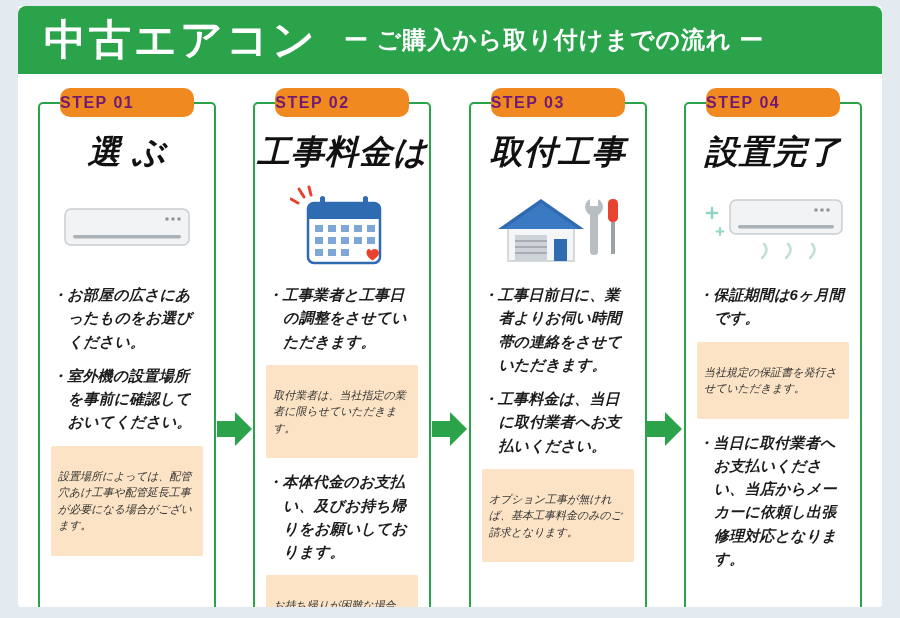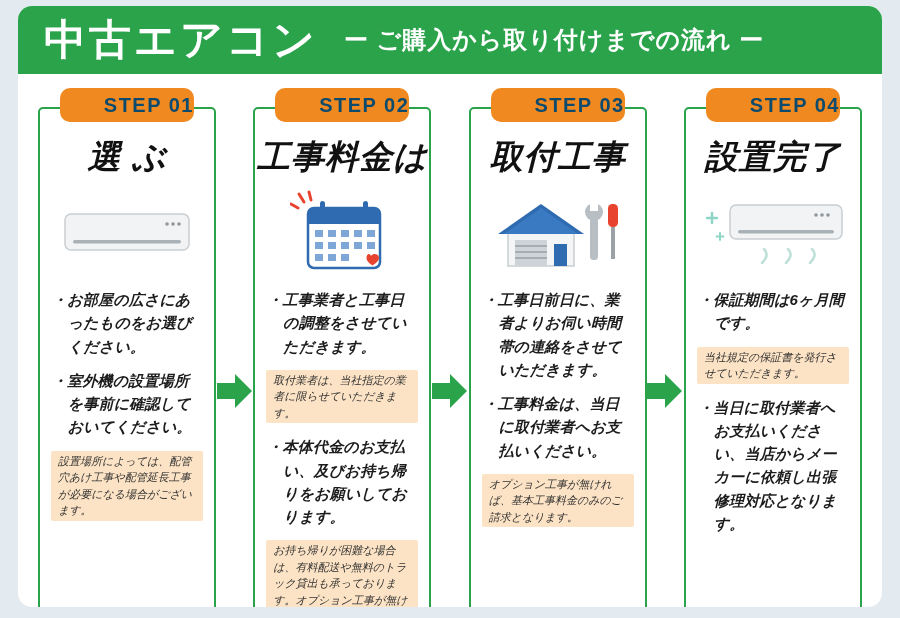--- a/index.html
+++ b/index.html
@@ -1,35 +1,35 @@
 <!DOCTYPE html>
 <html><head>
 <meta charset="utf-8">
 <style>
   * { margin:0; padding:0; box-sizing:border-box; }
   html,body { background:#dfe6ec; }
   body { font-family:"Liberation Sans","DejaVu Sans",sans-serif; }
   .page { position:relative; width:900px; height:618px; background:#e3eaf0; overflow:hidden; margin:0 auto; }
-  .card { position:absolute; left:18px; top:6px; width:864px; height:601px; background:#ffffff; border-radius:14px; display:flex; flex-direction:column; overflow:hidden; }
+  .card { position:absolute; left:18px; top:6px; width:864px; height:601px; background:#ffffff; border-radius:3px; display:flex; flex-direction:column; overflow:hidden; }
 
   
   .header { background:#2aa34b; height:68px; flex:0 0 68px; display:flex; align-items:center; padding:0 26px; gap:26px; color:#fff; border-radius:8px 8px 0 0; }
   .header .title { font-size:42px; font-weight:bold; letter-spacing:3px; white-space:nowrap; }
   .header .subtitle { font-size:24px; font-weight:bold; letter-spacing:1px; white-space:nowrap; }
 
   
   .steps { flex:1 1 auto; display:flex; align-items:stretch; padding:14px 20px 10px; }
   .step-col { width:178px; flex:0 0 178px; display:flex; flex-direction:column; align-items:center; }
-  .badge { background:#f0891f; color:#0c4a6e; font-weight:bold; font-size:20px; letter-spacing:1.5px; width:134px; text-align:right; padding:6px 0 5px; border-radius:10px; position:relative; z-index:2; }
+  .badge { background:#f0891f; color:#701a75; font-weight:bold; font-size:16px; letter-spacing:1.5px; width:134px; text-align:left; padding:6px 0 5px; border-radius:10px; position:relative; z-index:2; }
   .box { margin-top:-15px; width:100%; flex:1; border:2px solid #2aa34b; border-radius:5px; background:#fff; display:flex; flex-direction:column; padding-top:26px;font-style:italic; }
   .step-title { text-align:center; font-size:33px; font-weight:bold; color:#111; letter-spacing:1px; white-space:nowrap; }
   .icon-area { height:108px; display:flex; align-items:center; justify-content:center; }
   .content { padding:0 10px 8px; width:100%; }
   .bullet { font-size:15px; line-height:1.55; color:#1c1c1c; font-weight:600; padding-left:1.05em; text-indent:-1.05em; margin:0 2px 11px; letter-spacing:0.2px; }
-  .note { background:#fce3c5; font-size:11px; line-height:1.5; color:#333; padding:2px 7px; margin:12px 1px 12px; border-radius:2px; }
+  .note { background:#fce3c5; font-size:11px; line-height:1.5; color:#333; padding:22px 7px; margin:12px 1px 12px; border-radius:2px; }
 
   
   .arrow-cell { flex:1 1 auto; display:flex; align-items:center; justify-content:center; }
   .arrow-cell svg { margin-top:46px; display:block; }
 </style>
 </head>
 <body>
 
 <div class="page">
   <div class="card">

